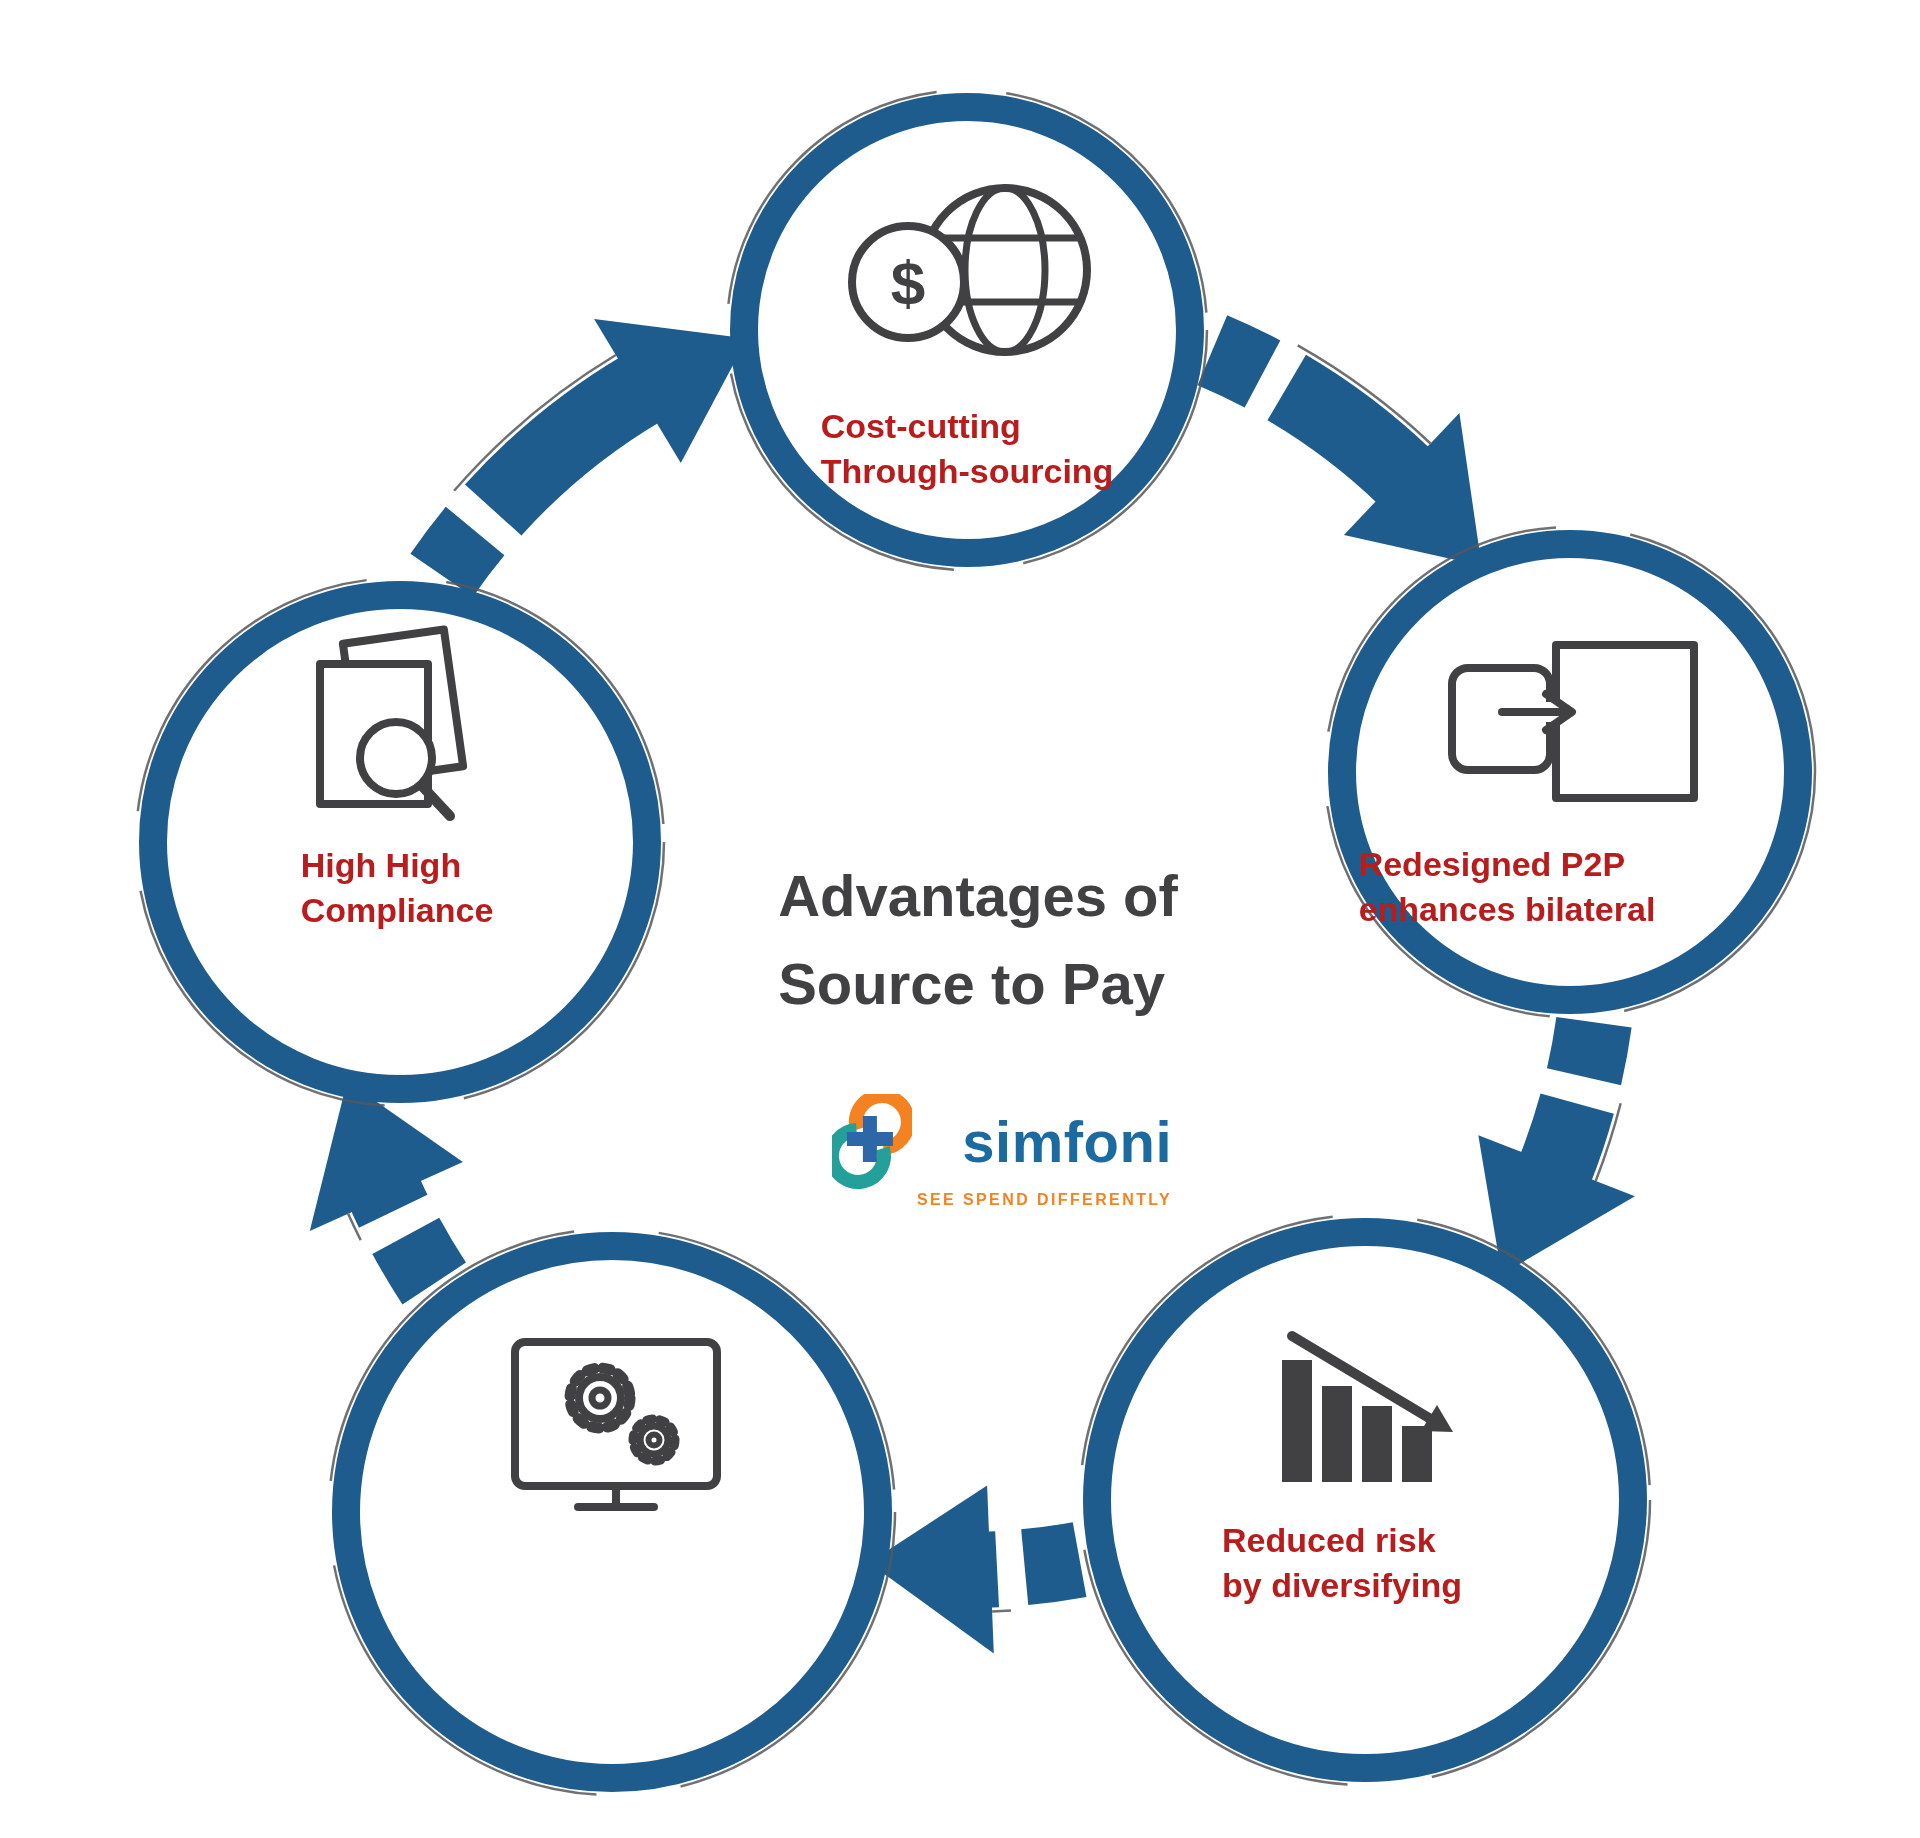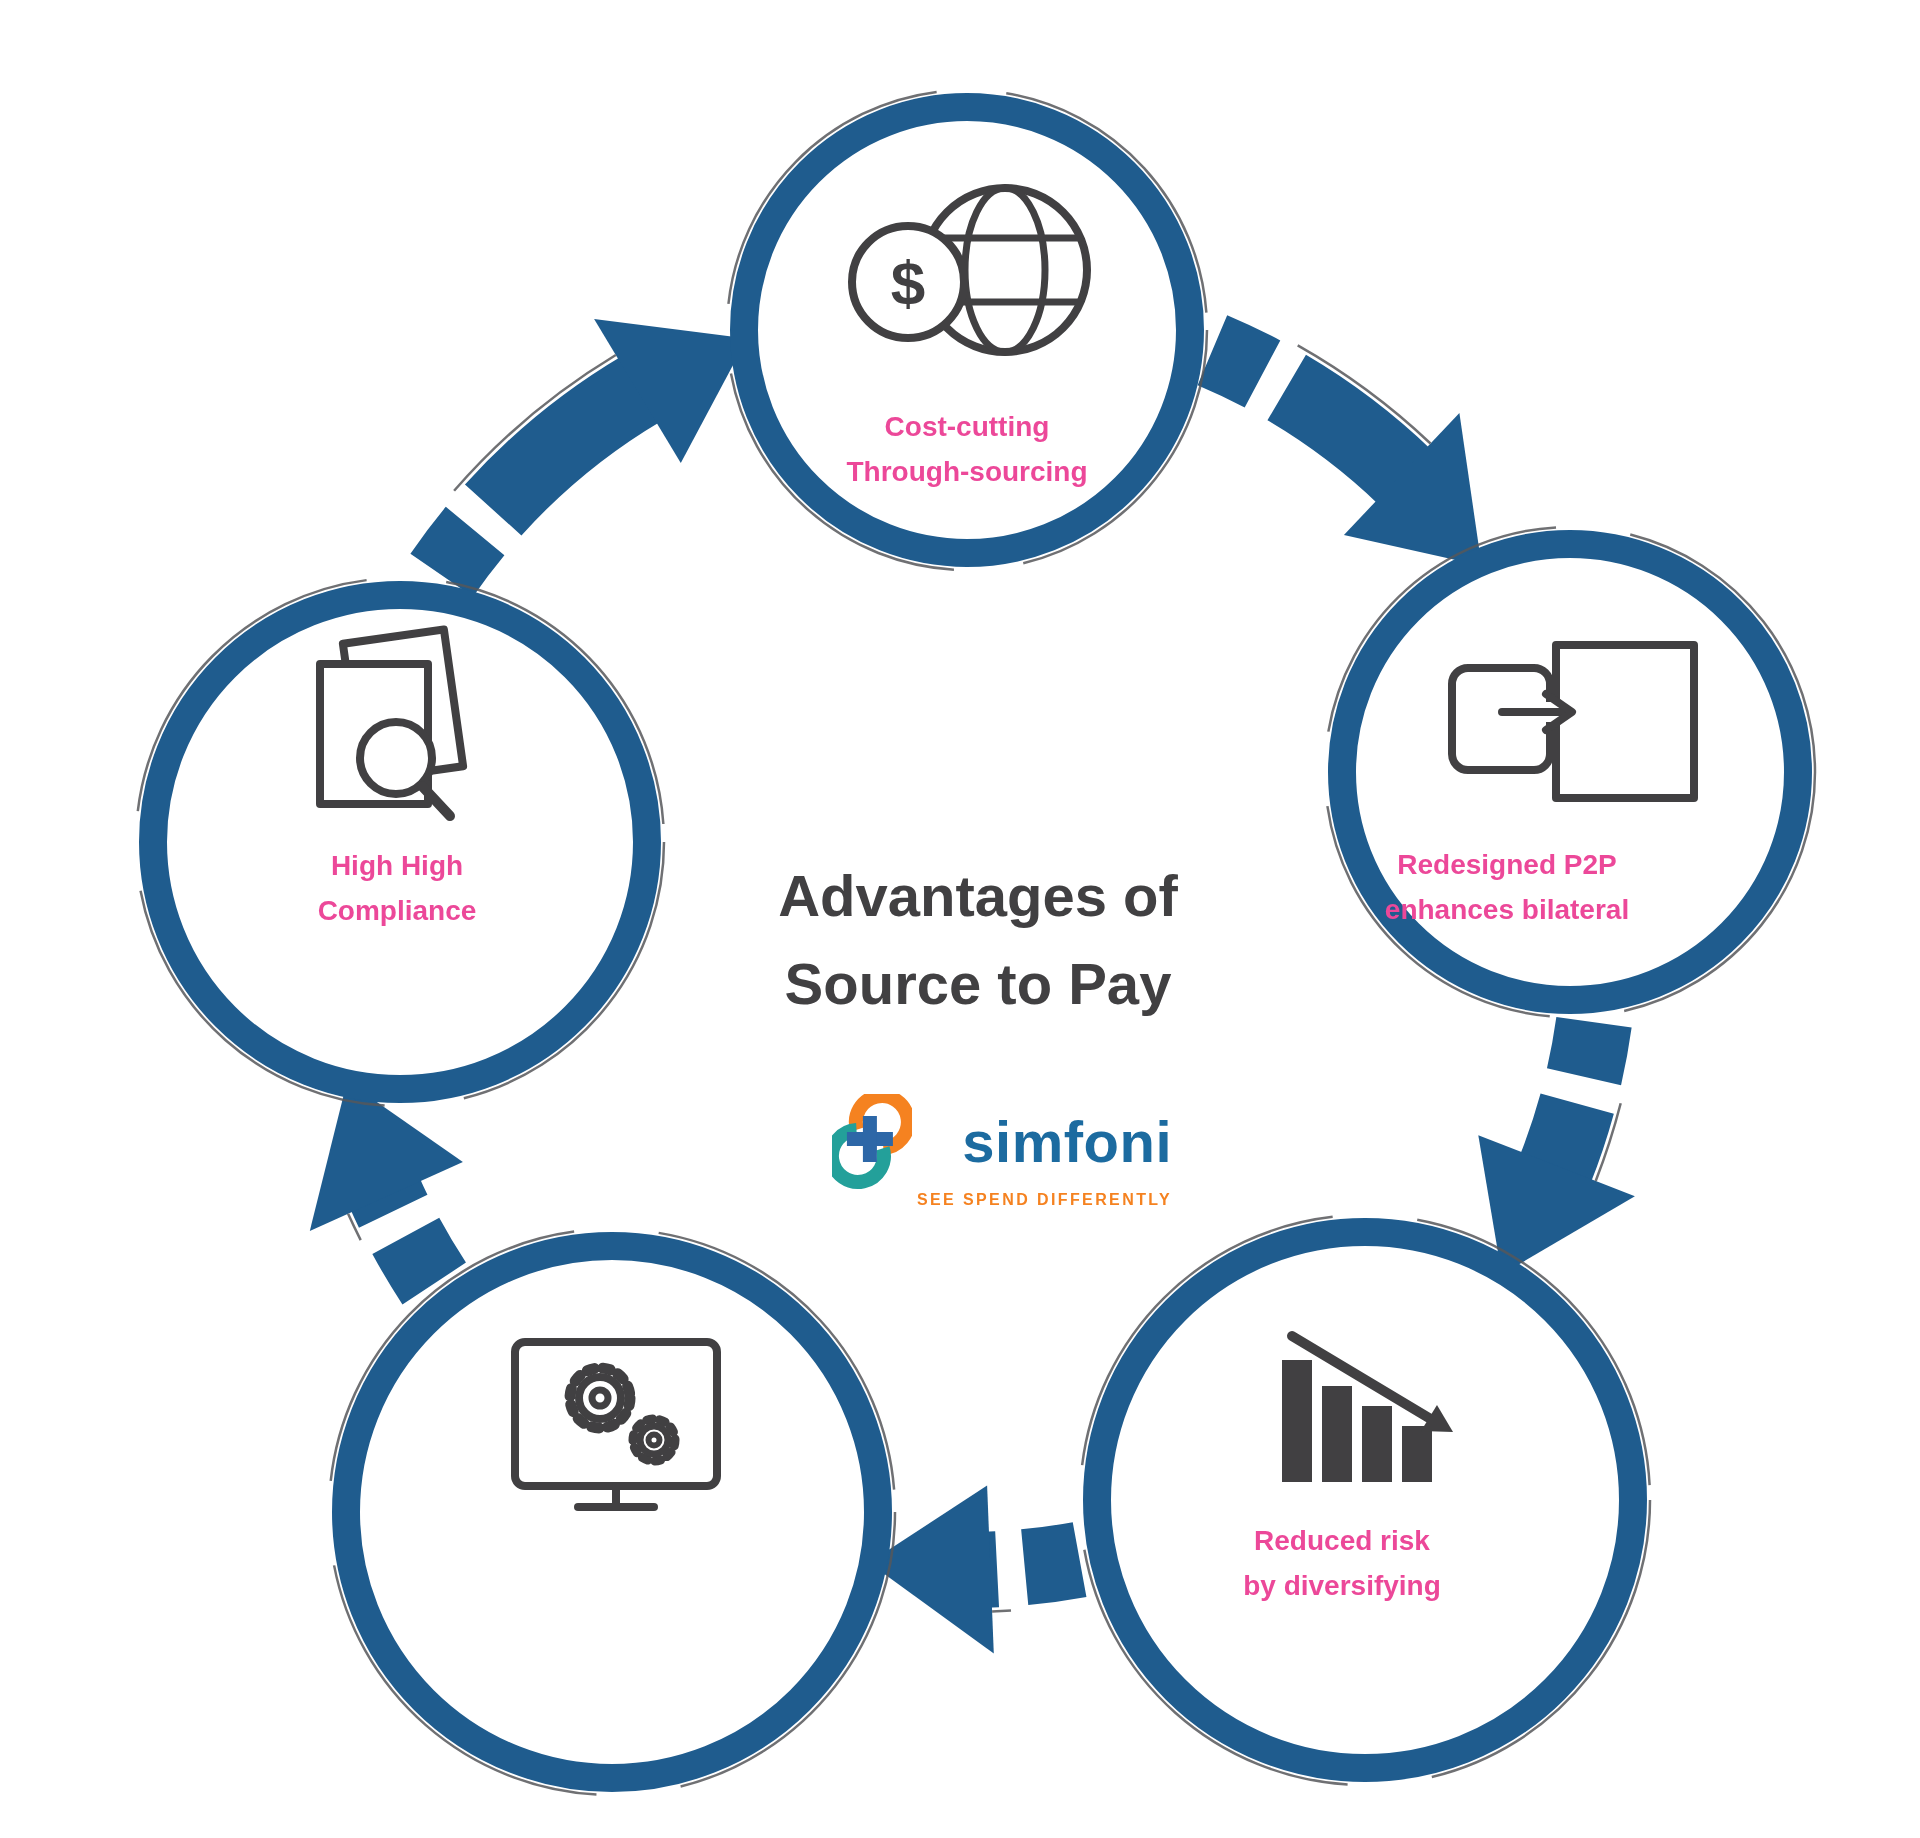--- a/index.html
+++ b/index.html
@@ -2,32 +2,32 @@
 <html><head>
 <meta charset="utf-8">
 <style>
   html,body{margin:0;padding:0;background:#ffffff;}
   .stage{
     position:relative;width:1920px;height:1838px;background:#ffffff;overflow:hidden;
     font-family:"Liberation Sans", sans-serif;
   }
   .stage svg.canvas{position:absolute;left:0;top:0;}
   .node-label{
-    position:absolute;transform:translateX(-50%);text-align:center;
-    color:#ec4899;font-weight:700;font-size:28px;line-height:45px;white-space:nowrap;
+    position:absolute;transform:translateX(-50%);
+    color:#b91c1c;font-weight:700;font-size:34px;line-height:45px;white-space:nowrap;
   }
   #label-top{left:967px;top:404px;}
   #label-right{left:1507px;top:842px;}
   #label-bottom-right{left:1342px;top:1518px;}
   #label-bottom-left{left:623px;top:1520px;}
   #label-left{left:397px;top:843px;}
   .node-label span{display:block;}
   .title{
     position:absolute;left:978px;top:852px;transform:translateX(-50%);
-    text-align:center;color:#414042;font-weight:700;font-size:58px;line-height:88px;white-space:nowrap;
+    text-align:left;color:#414042;font-weight:700;font-size:58px;line-height:88px;white-space:nowrap;
   }
   .title span{display:block;}
   .logo{
     position:absolute;left:1002px;top:1094px;transform:translateX(-50%);
     display:flex;align-items:flex-end;gap:5px;
   }
   .logo-text{display:flex;flex-direction:column;align-items:flex-end;}
   .wordmark{
     font-size:58px;font-weight:800;color:#1c6ba0;line-height:0.82;letter-spacing:0.5px;
     text-transform:lowercase;

